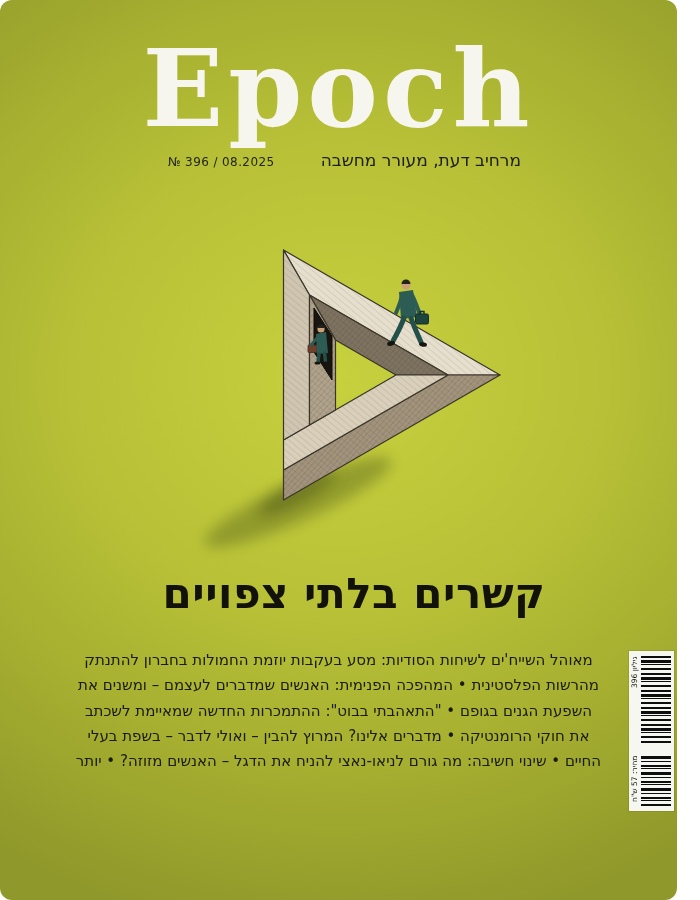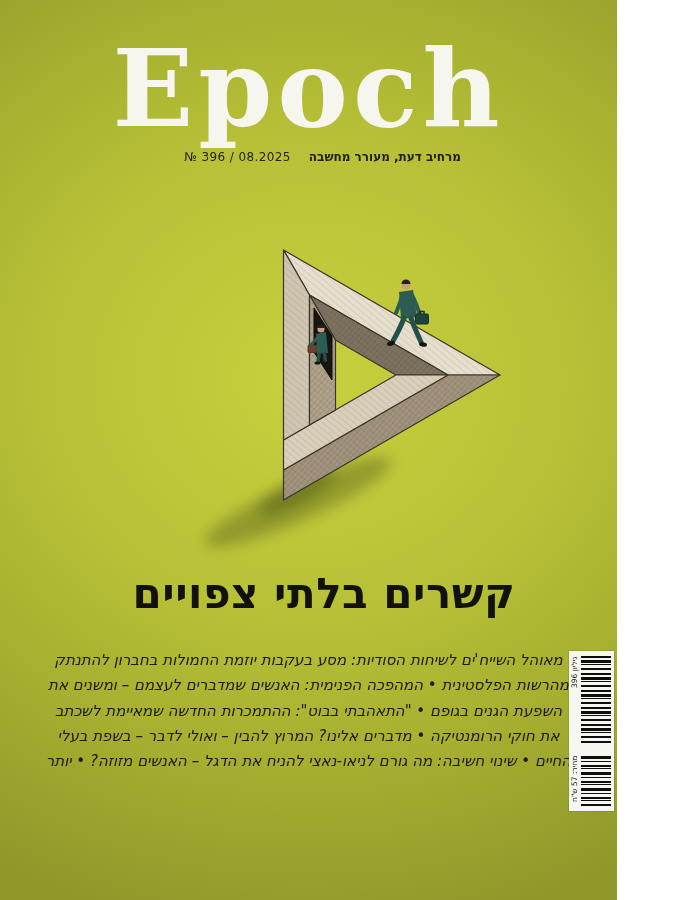--- a/index.html
+++ b/index.html
@@ -1,37 +1,37 @@
 <!DOCTYPE html>
 <html style="--background-center: #c7d03d; --background-edge: #8f982a; --masthead: #f7f6ee; --headline: #12120b; --body-text: #1a1a10; --beam-light: #e6dfcd; --beam-midlight: #d9cfba; --beam-mid: #cfc5b0; --beam-middark: #b0a28b; --beam-dark: #a2937c; --beam-under: #7e7260; --suit-teal: #2d5c54; --briefcase-brown: #6e3f2d;"><head>
 <meta charset="utf-8">
 <style>
   html,body{margin:0;padding:0;}
   body{width:700px;height:900px;overflow:hidden;position:relative;
        font-family:"DejaVu Sans","Liberation Sans",sans-serif;}
-  .cover{position:absolute;inset:0;width:617px;height:900px;
+  .cover{position:absolute;inset:0;width:677px;height:900px;
        background:radial-gradient(ellipse 620px 560px at 50% 42%,
          var(--background-center,#c7d03d) 0%, #b9c237 40%,
-         #a7b030 68%, var(--background-edge,#8f982a) 100%);}
+         #a7b030 68%, var(--background-edge,#8f982a) 100%);border-radius:12px;}
   
   .masthead{position:absolute;top:36px;left:0;right:0;text-align:center;
        font-family:"DejaVu Serif","Liberation Serif",serif;
        font-weight:bold;font-size:106px;line-height:1;letter-spacing:5px;
        color:var(--masthead,#f7f6ee);}
   .info-row{position:absolute;top:150px;left:168px;right:156px;
-       display:flex;justify-content:flex-end;align-items:baseline;gap:18px;}
+       display:flex;justify-content:space-between;align-items:baseline;gap:18px;}
   .issue-line{font-size:12px;letter-spacing:.4px;color:#25251a;}
-  .tagline{font-size:12px;font-weight:bold;color:#202016;}
+  .tagline{font-size:17px;font-weight:normal;color:#202016;}
   
   .headline{position:absolute;top:566px;left:0;right:0;text-align:center;
        direction:rtl;font-size:42px;line-height:1.35;font-weight:bold;
        letter-spacing:.5px;color:var(--headline,#12120b);margin-left:31px;}
   
   .bodytext{position:absolute;top:648px;left:45px;right:45px;text-align:center;
-       direction:rtl;color:var(--body-text,#1a1a10);font-style:italic;}
+       direction:rtl;color:var(--body-text,#1a1a10);}
   .bodytext .line{font-size:15px;line-height:25.3px;white-space:nowrap;}
   
   svg.illu{position:absolute;inset:0;}
   
   .barcode{position:absolute;right:3px;top:651px;width:45px;height:160px;
        background:#f7f7f2;box-shadow:0 0 0 1px rgba(0,0,0,.08);
        display:flex;flex-direction:column;justify-content:space-between;
        padding:5px 3px 5px 2px;box-sizing:border-box;}
   .bc-group{display:flex;gap:2px;}
   .bc-label{writing-mode:vertical-rl;transform:rotate(180deg);

